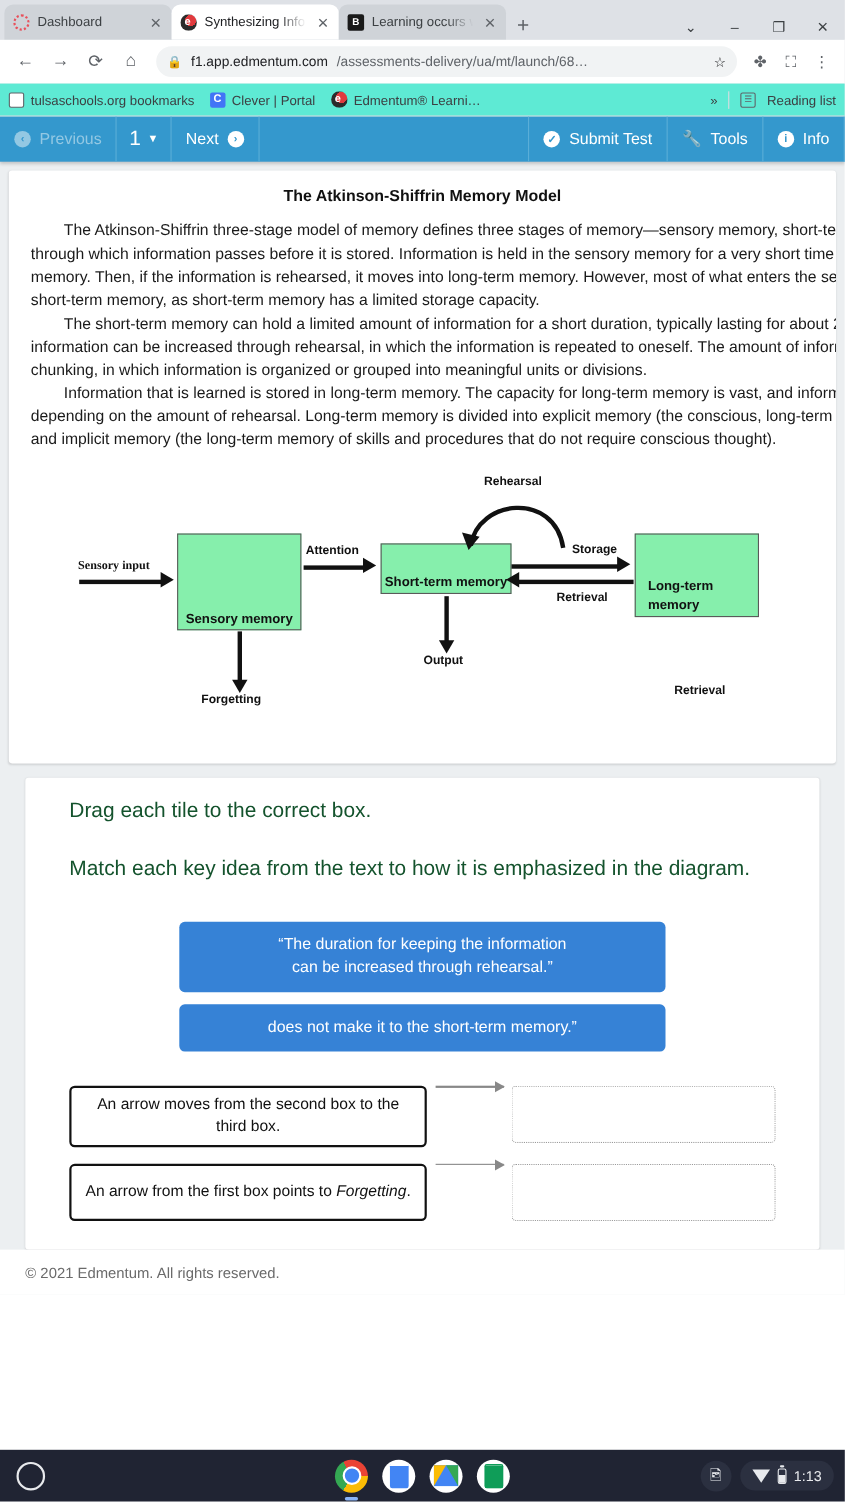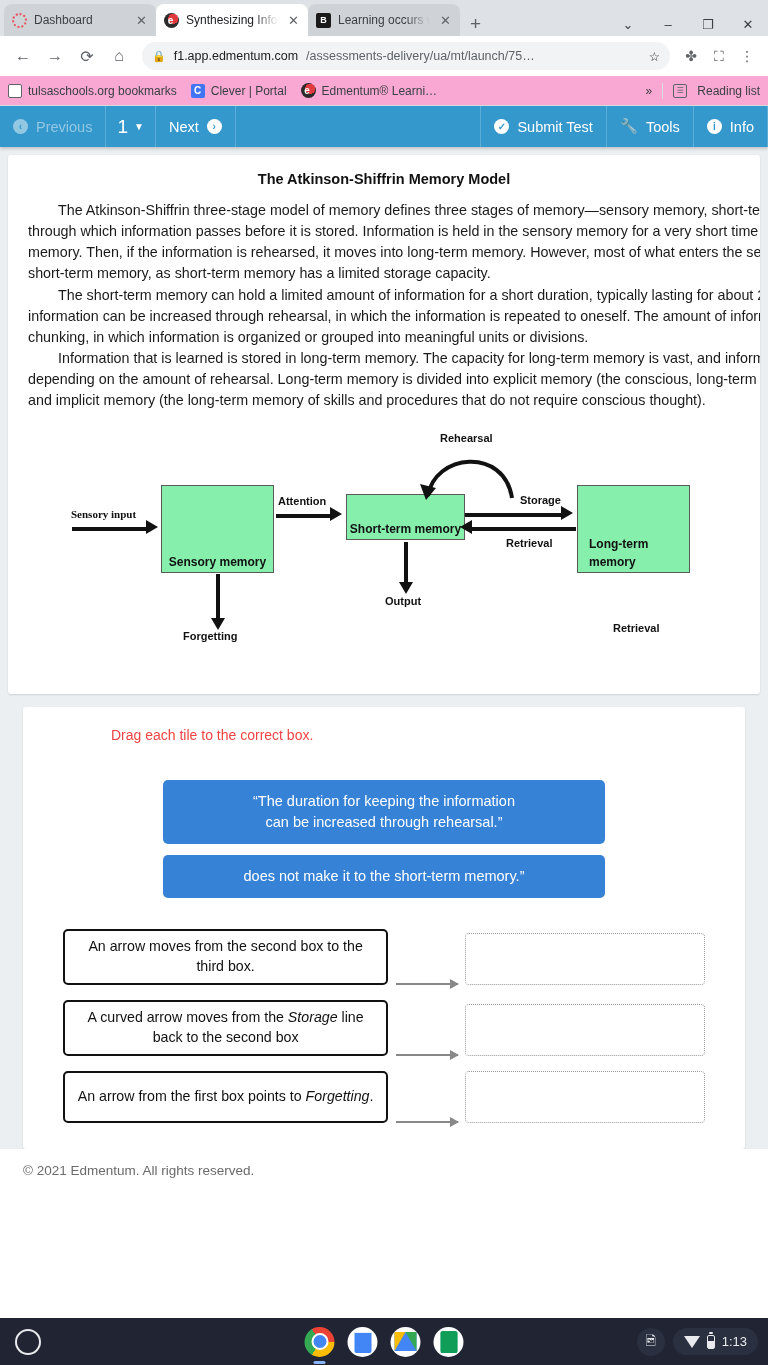--- a/index.html
+++ b/index.html
@@ -71,21 +71,21 @@
   .omnibox {
     flex: 1; height: 28px; background: #f1f3f4; border-radius: 14px;
     display: flex; align-items: center; padding: 0 10px; gap: 8px;
     margin: 0 6px; font-size: 12.5px; color: #202124;
   }
   .lock { font-size: 11px; color: #5f6368; }
   .url-dim { color: #5f6368; }
   .tb-icon { width: 26px; text-align: center; color: #5f6368; font-size: 14px; }
 
   .bookmarks {
-    height: 30px; background: #f9a8d4; display: flex; 
+    height: 30px; background: #5eead4; display: flex; 
     padding: 0 8px; gap: 14px; font-size: 12px; color: #3c4043;
     border-bottom: 1px solid #dadce0;
   }
   .bm { display: flex; align-items: center; gap: 6px; white-space: nowrap; }
   .bm-ico { width: 14px; height: 14px; flex: 0 0 14px; border-radius: 2px; }
   .bm-doc { border: 1.4px solid #5f6368; background: #fff; }
   .bm-clever { background: #4274f6; color: #fff; font-size: 10px; font-weight: bold;
                display:flex; align-items:center; justify-content:center; }
   .bm-right { margin-left: auto; display: flex; align-items: center; gap: 10px; }
   .bm-sep { width: 1px; height: 16px; background: #dadce0; }
@@ -145,32 +145,32 @@
     white-space: nowrap;
   }
   .darrow { position: absolute; background: #111; }
 
   
   .q-card {
     margin: 13px 23px 0 23px; background: #ffffff; border-radius: 3px;
     padding: 20px 40px 26px 40px;
     box-shadow: 0 1px 2px rgba(0,0,0,.12);
   }
-  .q-instr { font-size: 14px; color: #ef4444; margin-left: 48px; }
+  .q-instr { font-size: 19px; color: #14532d; }
   .q-instr + .q-instr { margin-top: 30px; }
 
   .tiles { margin-top: 37px; display: flex; flex-direction: column; gap: 11px; align-items: center; }
   .tile {
     width: 442px; background: #3682d6; color: #ffffff;
     border-radius: 5px; text-align: center;
     padding: 11px 8px; font-size: 14.5px; line-height: 1.45;
   }
 
   .pairs { margin-top: 31px; display: flex; flex-direction: column; gap: 15px; }
-  .pair { display: flex; align-items: flex-end; }
+  .pair { display: flex; align-items: flex-start; }
   .src-box {
     width: 353px; min-height: 52px; border: 2px solid #111; border-radius: 5px;
     display: flex; align-items: center; justify-content: center; text-align: center;
     padding: 6px 12px; font-size: 14.2px; line-height: 1.4; color: #111;
     background: #fff;
   }
   .src-box em { font-style: italic; }
   .arrow-wrap { width: 84px; display: flex; align-items: center; justify-content: center; }
   .arrow-line {
     width: 62px; height: 1.6px; background: #888; position: relative;
@@ -275,21 +275,21 @@
   </div>
 
   <div class="toolbar">
     <span class="navbtn">←</span>
     <span class="navbtn">→</span>
     <span class="navbtn">⟳</span>
     <span class="navbtn">⌂</span>
     <div class="omnibox">
       <span class="lock">🔒</span>
       <span>f1.app.edmentum.com</span>
-        <span class="url-dim">/assessments-delivery/ua/mt/launch/75…</span>
+        <span class="url-dim">/assessments-delivery/ua/mt/launch/68…</span>
       <span style="margin-left:auto">☆</span>
     </div>
     <span class="tb-icon">✤</span>
     <span class="tb-icon">⛶</span>
     <span class="tb-icon">⋮</span>
   </div>
 
   <div class="bookmarks">
     <div class="bm">
       <span class="bm-ico bm-doc"></span>
@@ -350,21 +350,21 @@
       <p>Information that is learned is stored in long-term memory. The capacity for long-term memory is vast, and information can be stored for a lifetime, depending on the amount of rehearsal. Long-term memory is divided into explicit memory (the conscious, long-term memory of experiences and information) and implicit memory (the long-term memory of skills and procedures that do not require conscious thought).</p>
 
       <div class="diagram">
 
         <div class="dbox" style="left:133px; top:55px; width:113px; height:88px;">
           <span>Sensory memory</span>
         </div>
         <div class="dbox" style="left:318px; top:64px; width:119px; height:46px;">
           <span>Short-term memory</span>
         </div>
-        <div class="dbox" style="left:549px; top:55px; width:113px; height:88px; justify-content:flex-start; padding-left:11px;">
+        <div class="dbox" style="left:549px; top:55px; width:113px; height:76px; justify-content:flex-start; padding-left:11px;">
           <span>Long-term memory</span>
         </div>
 
         <div class="darrow" style="left:44px; top:97px; width:78px; height:4px;"></div>
         <div style="position:absolute; left:118px; top:90px; width:0;height:0;border-left:12px solid #111;border-top:7px solid transparent;border-bottom:7px solid transparent;"></div>
         <div class="dlabel" style="left:43px; top:76px;font-family:Liberation Serif, serif;">Sensory input</div>
 
         <div class="darrow" style="left:248px; top:84px; width:58px; height:4px;"></div>
         <div style="position:absolute; left:302px; top:77px; width:0;height:0;border-left:12px solid #111;border-top:7px solid transparent;border-bottom:7px solid transparent;"></div>
         <div class="dlabel" style="left:250px; top:63px;">Attention</div>
@@ -391,20 +391,21 @@
         <div style="position:absolute; left:432px; top:90px; width:0;height:0;border-right:12px solid #111;border-top:7px solid transparent;border-bottom:7px solid transparent;"></div>
         <div class="dlabel" style="left:478px; top:105px;">Retrieval</div>
 
         <div class="dlabel" style="left:585px; top:190px;">Retrieval</div>
       </div>
     </div>
   </div>
 
   <div class="q-card">
     <div class="q-instr">Drag each tile to the correct box.</div>
+    <div class="q-instr">Match each key idea from the text to how it is emphasized in the diagram.</div>
 
     <div class="tiles">
       <div class="tile">
         <div>“The duration for keeping the information</div>
         <div>can be increased through rehearsal.”</div>
       </div>
       <div class="tile">
         <div>does not make it to the short-term memory.”</div>
       </div>
     </div>
@@ -414,29 +415,20 @@
         <div class="src-box">
           <span>An arrow moves from the second box to the third box.</span>
         </div>
         <div class="arrow-wrap">
             <div class="arrow-line"></div>
           </div>
         <div class="drop-box"></div>
       </div>
       <div class="pair">
         <div class="src-box">
-          <span><span>A curved arrow moves from the </span><em>Storage</em><span> line back to the second box</span></span>
-        </div>
-        <div class="arrow-wrap">
-            <div class="arrow-line"></div>
-          </div>
-        <div class="drop-box"></div>
-      </div>
-      <div class="pair">
-        <div class="src-box">
           <span><span>An arrow from the first box points to </span><em>Forgetting</em><span>.</span></span>
         </div>
         <div class="arrow-wrap">
             <div class="arrow-line"></div>
           </div>
         <div class="drop-box"></div>
       </div>
     </div>
   </div>
 

